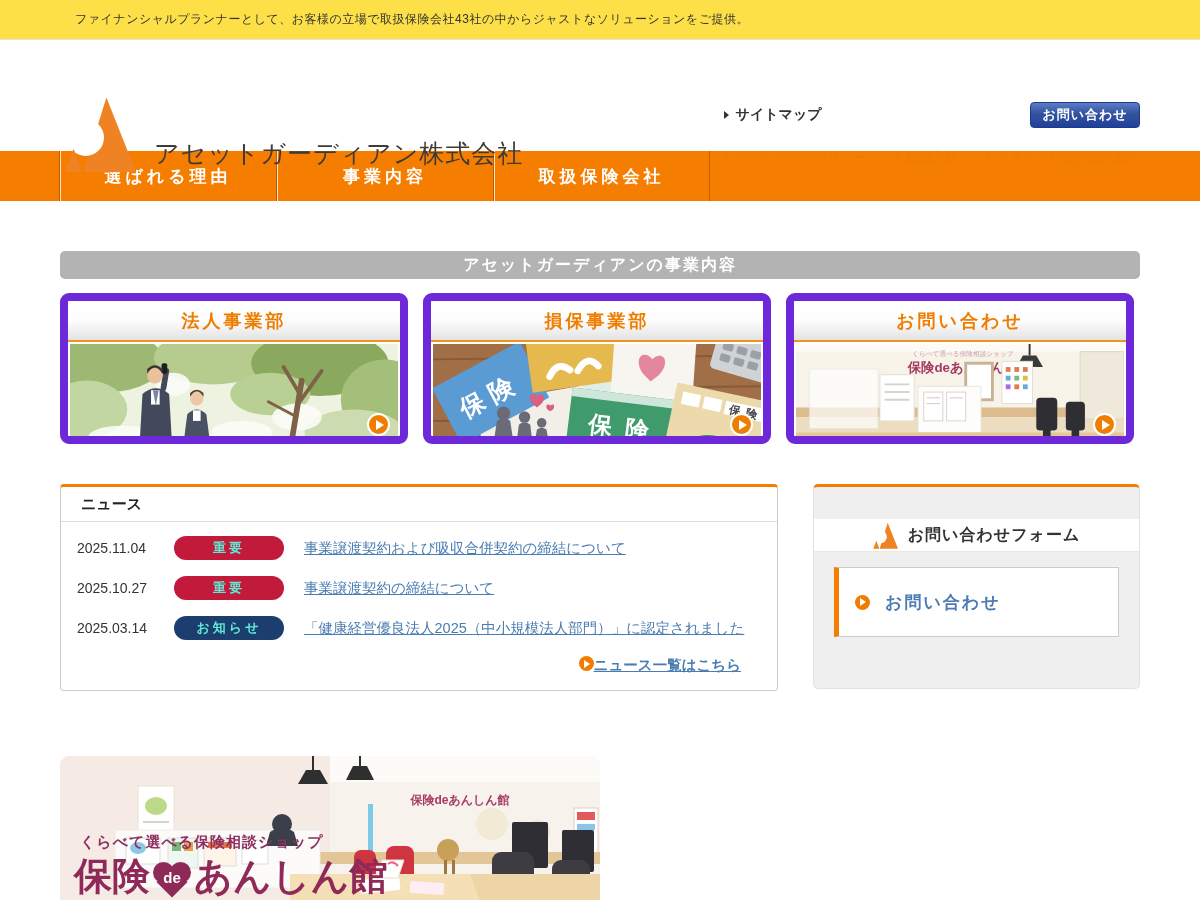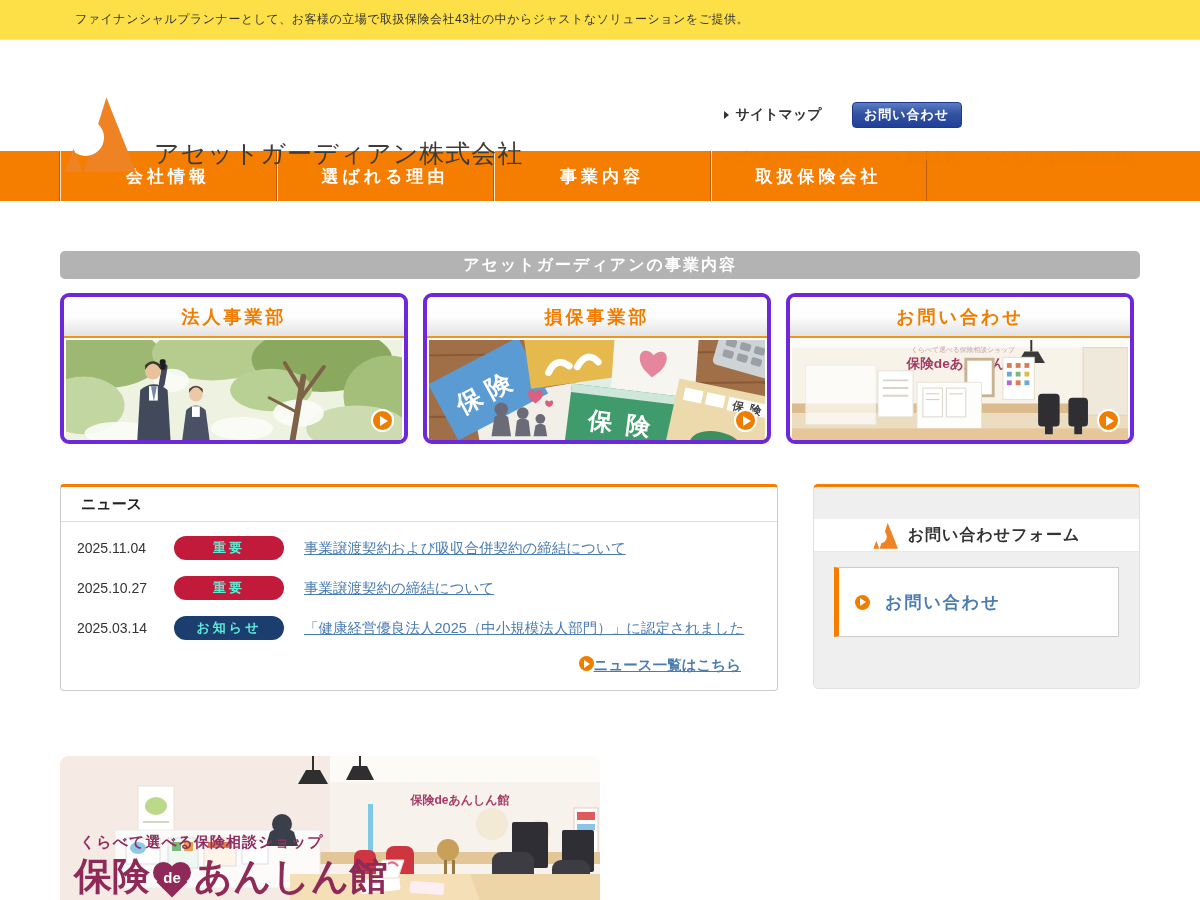--- a/index.html
+++ b/index.html
@@ -10,21 +10,21 @@
   
   .topbar { height:40px; border-bottom:1px solid #e3e3e3; display:flex; align-items:center; background:#fde047; }
   .topbar p { margin:0 0 0 75px; font-size:12px; color:#333; letter-spacing:.5px; }
 
   
   .site-header { height:111px; position:relative; background:#fff; }
   .brand { position:absolute; left:64px; top:55px; display:flex; align-items:flex-end; gap:18px; text-decoration:none; }
   .brand svg { width:72px; height:78px; display:block; }
   .company { font-size:25px; color:#403a35; letter-spacing:1px; padding-bottom:3px; }
   .header-right { position:absolute; right:60px; top:62px; }
-  .hr-row1 { display:flex; justify-content:flex-start; align-items:center; gap:30px; }
+  .hr-row1 { display:flex; justify-content:space-between; align-items:center; gap:30px; }
   .sitemap-link { display:flex; align-items:center; gap:7px; font-size:14px; font-weight:bold; color:#333; text-decoration:none; }
   .arw { width:0; height:0; border-left:5px solid currentColor; border-top:4px solid transparent; border-bottom:4px solid transparent; display:inline-block; }
   .contact-btn { width:110px; height:26px; border-radius:4px; border:1px solid #1d3a8c;
     background:linear-gradient(#5d7bc6 0%, #33539f 45%, #20409a 100%);
     color:#fff; font-size:13px; font-weight:bold; letter-spacing:1px;
     display:flex; align-items:center; justify-content:center; text-decoration:none; }
   .hr-row2 { margin-top:21px; display:flex; gap:28px; }
   .olink { display:flex; align-items:center; gap:6px; color:#ef7d00; font-size:13px; font-weight:bold; text-decoration:none; }
 
   
@@ -34,21 +34,21 @@
     border-left:1px solid rgba(140,60,0,.5); box-shadow:inset 1px 0 0 rgba(255,255,255,.8); }
   .nav-item:last-child { border-right:1px solid rgba(140,60,0,.5); }
 
   
   .section-banner { margin:50px 60px 0; height:28px; background:#b3b3b3; border-radius:5px;
     color:#fff; font-size:16px; font-weight:bold; letter-spacing:2px;
     display:flex; align-items:center; justify-content:center; }
 
   
   .cards { margin:14px 60px 0; display:flex; gap:15px; }
-  .card { width:348px; height:151px; border:4px solid #6d28d9; border-radius:9px; background:#fff;
+  .card { width:348px; height:151px; border:8px solid #6d28d9; border-radius:9px; background:#fff;
     overflow:hidden; text-decoration:none; display:block; }
   .card-head { height:41px; border-bottom:2px solid #f0941e;
     background:linear-gradient(#ffffff 0%, #fdfdfd 50%, #e3e3e3 100%);
     display:flex; align-items:center; justify-content:center;
     color:#ef7d00; font-size:18px; font-weight:bold; letter-spacing:3px; }
   .card-photo { position:relative; margin:2px; height:100px; }
   .card-photo svg { width:100%; height:100%; display:block; }
   .circle-arw { position:absolute; right:8px; bottom:8px; width:23px; height:23px; border-radius:50%;
     background:#ef7d00; border:2px solid #fff; }
   .circle-arw::after { content:""; position:absolute; left:7px; top:4.5px;
@@ -135,21 +135,20 @@
         </a>
         <a class="olink">
           <span class="arw"></span>
           <span>ＣＳＲ（社会貢献活動）</span>
         </a>
       </div>
     </div>
   </header>
 
   <nav class="mainnav">
-    <a class="nav-item">会社情報</a>
     <a class="nav-item">選ばれる理由</a>
     <a class="nav-item">事業内容</a>
     <a class="nav-item">取扱保険会社</a>
   </nav>
 
   <div class="section-banner">アセットガーディアンの事業内容</div>
 
   <div class="cards">
 
     <a class="card">

